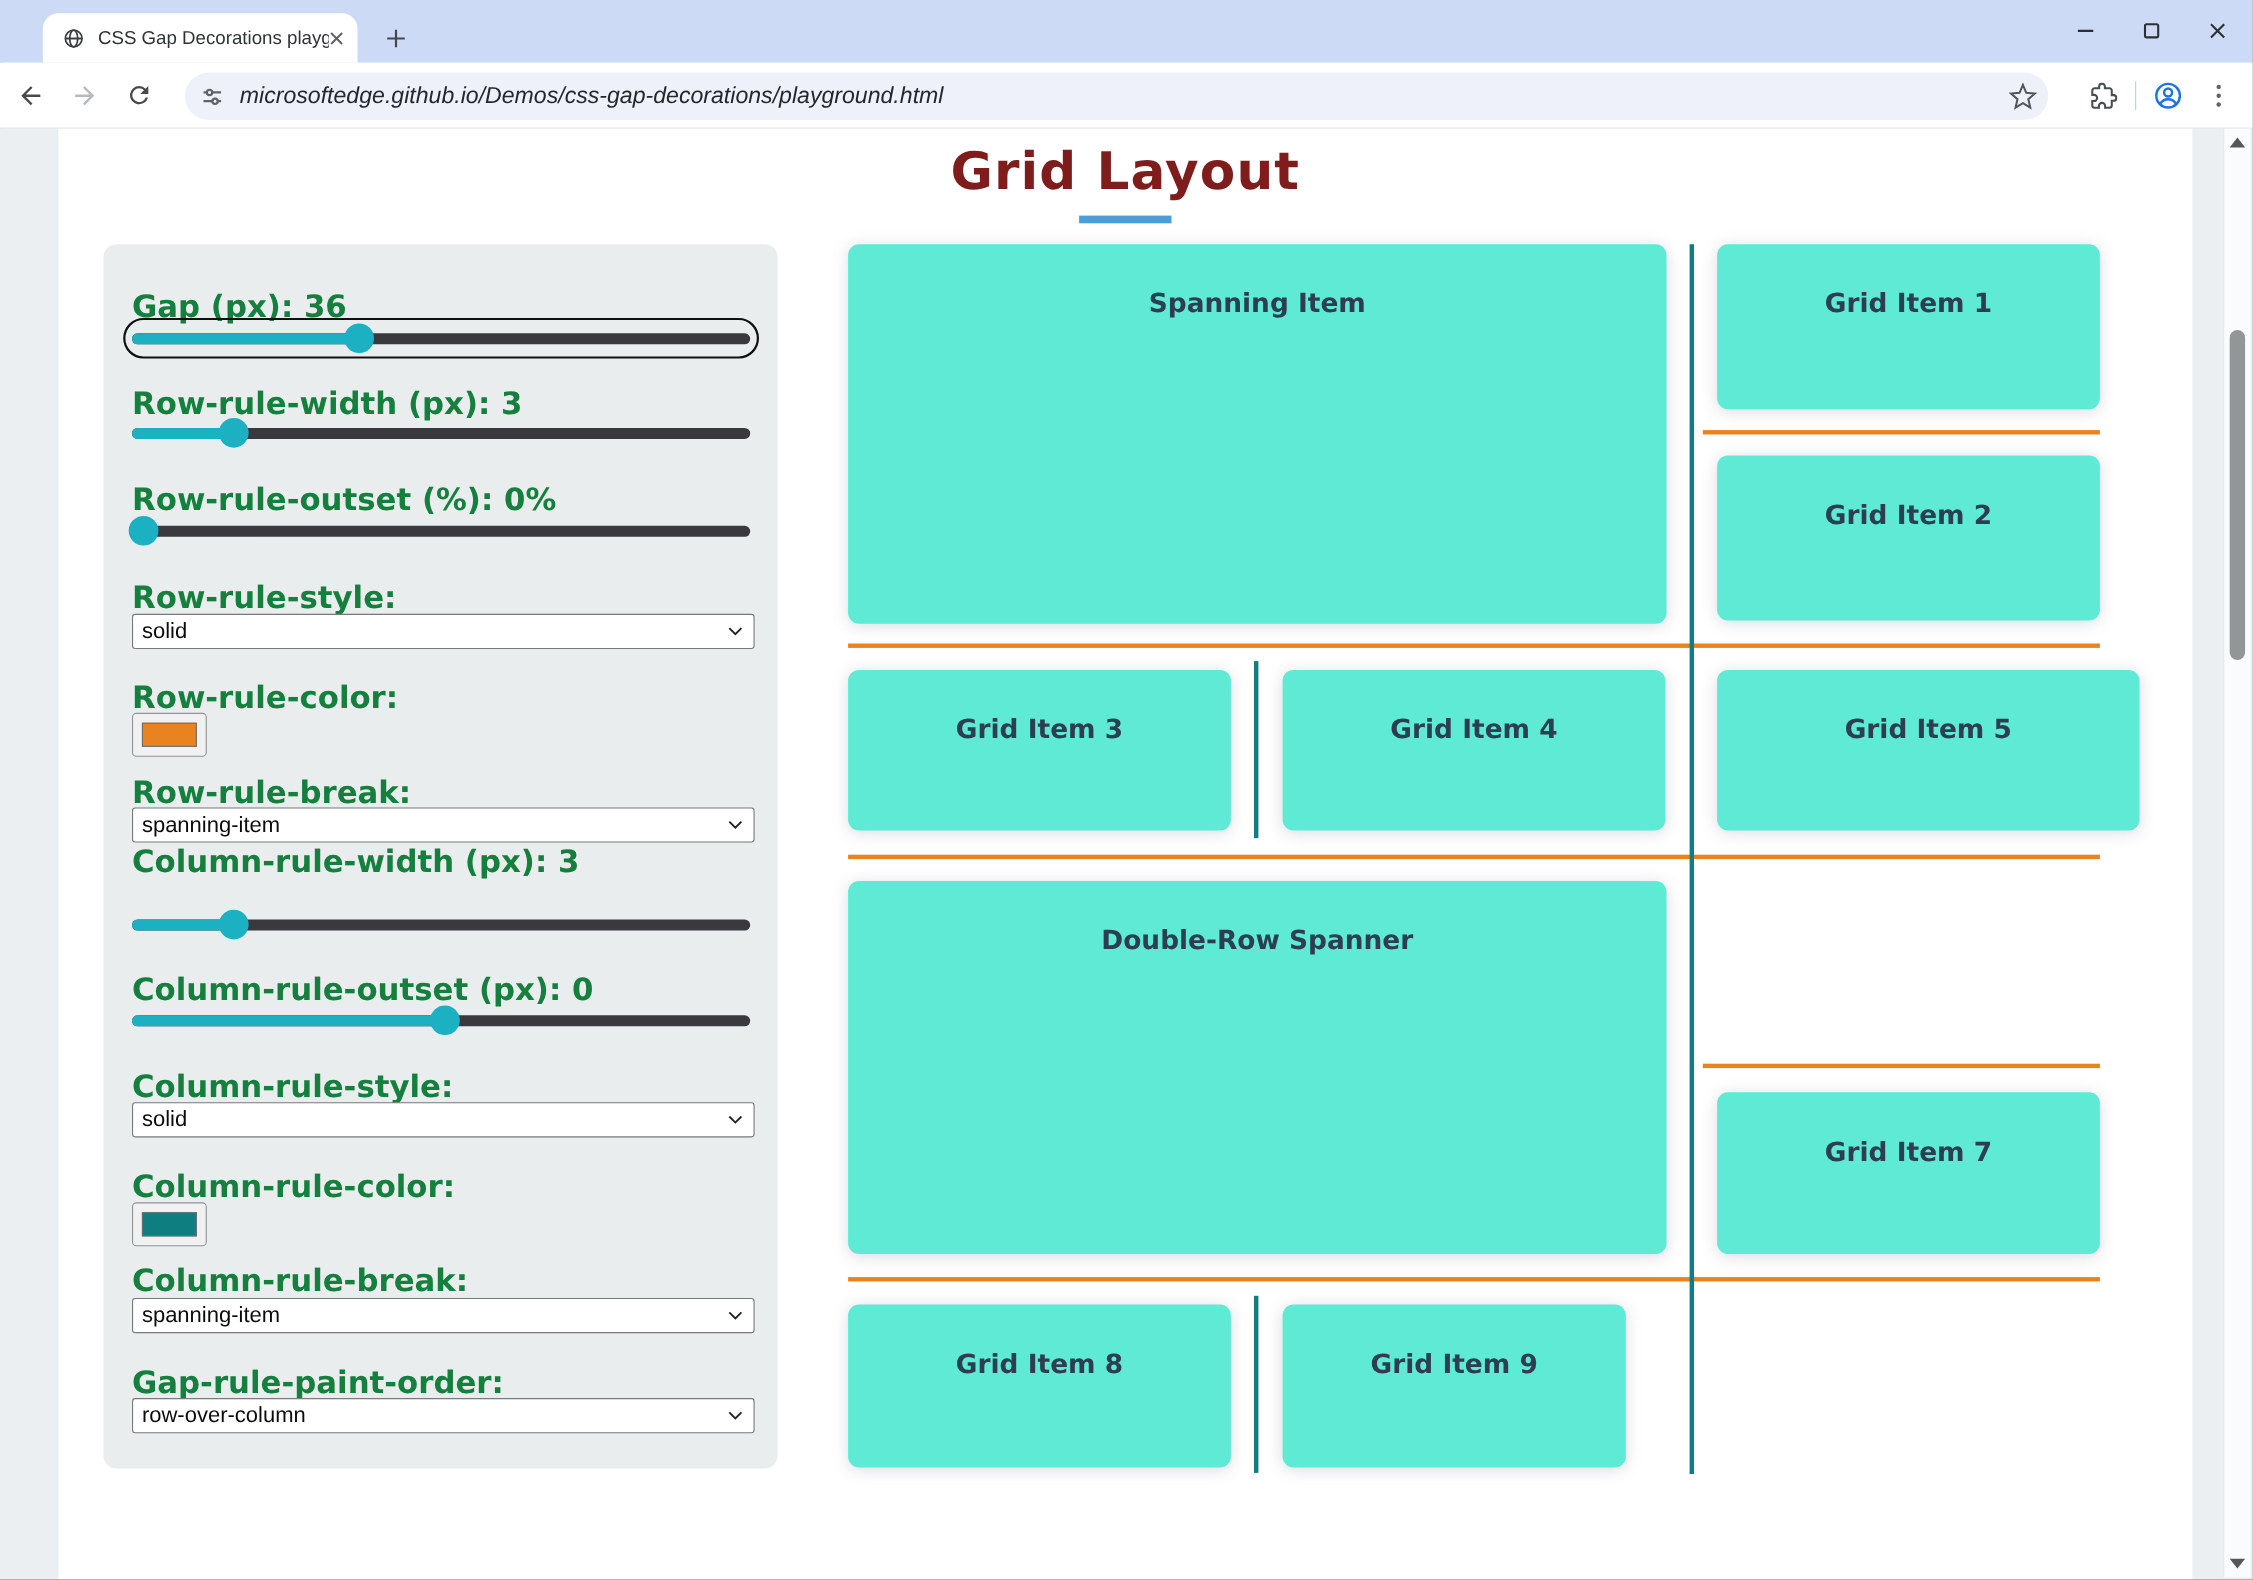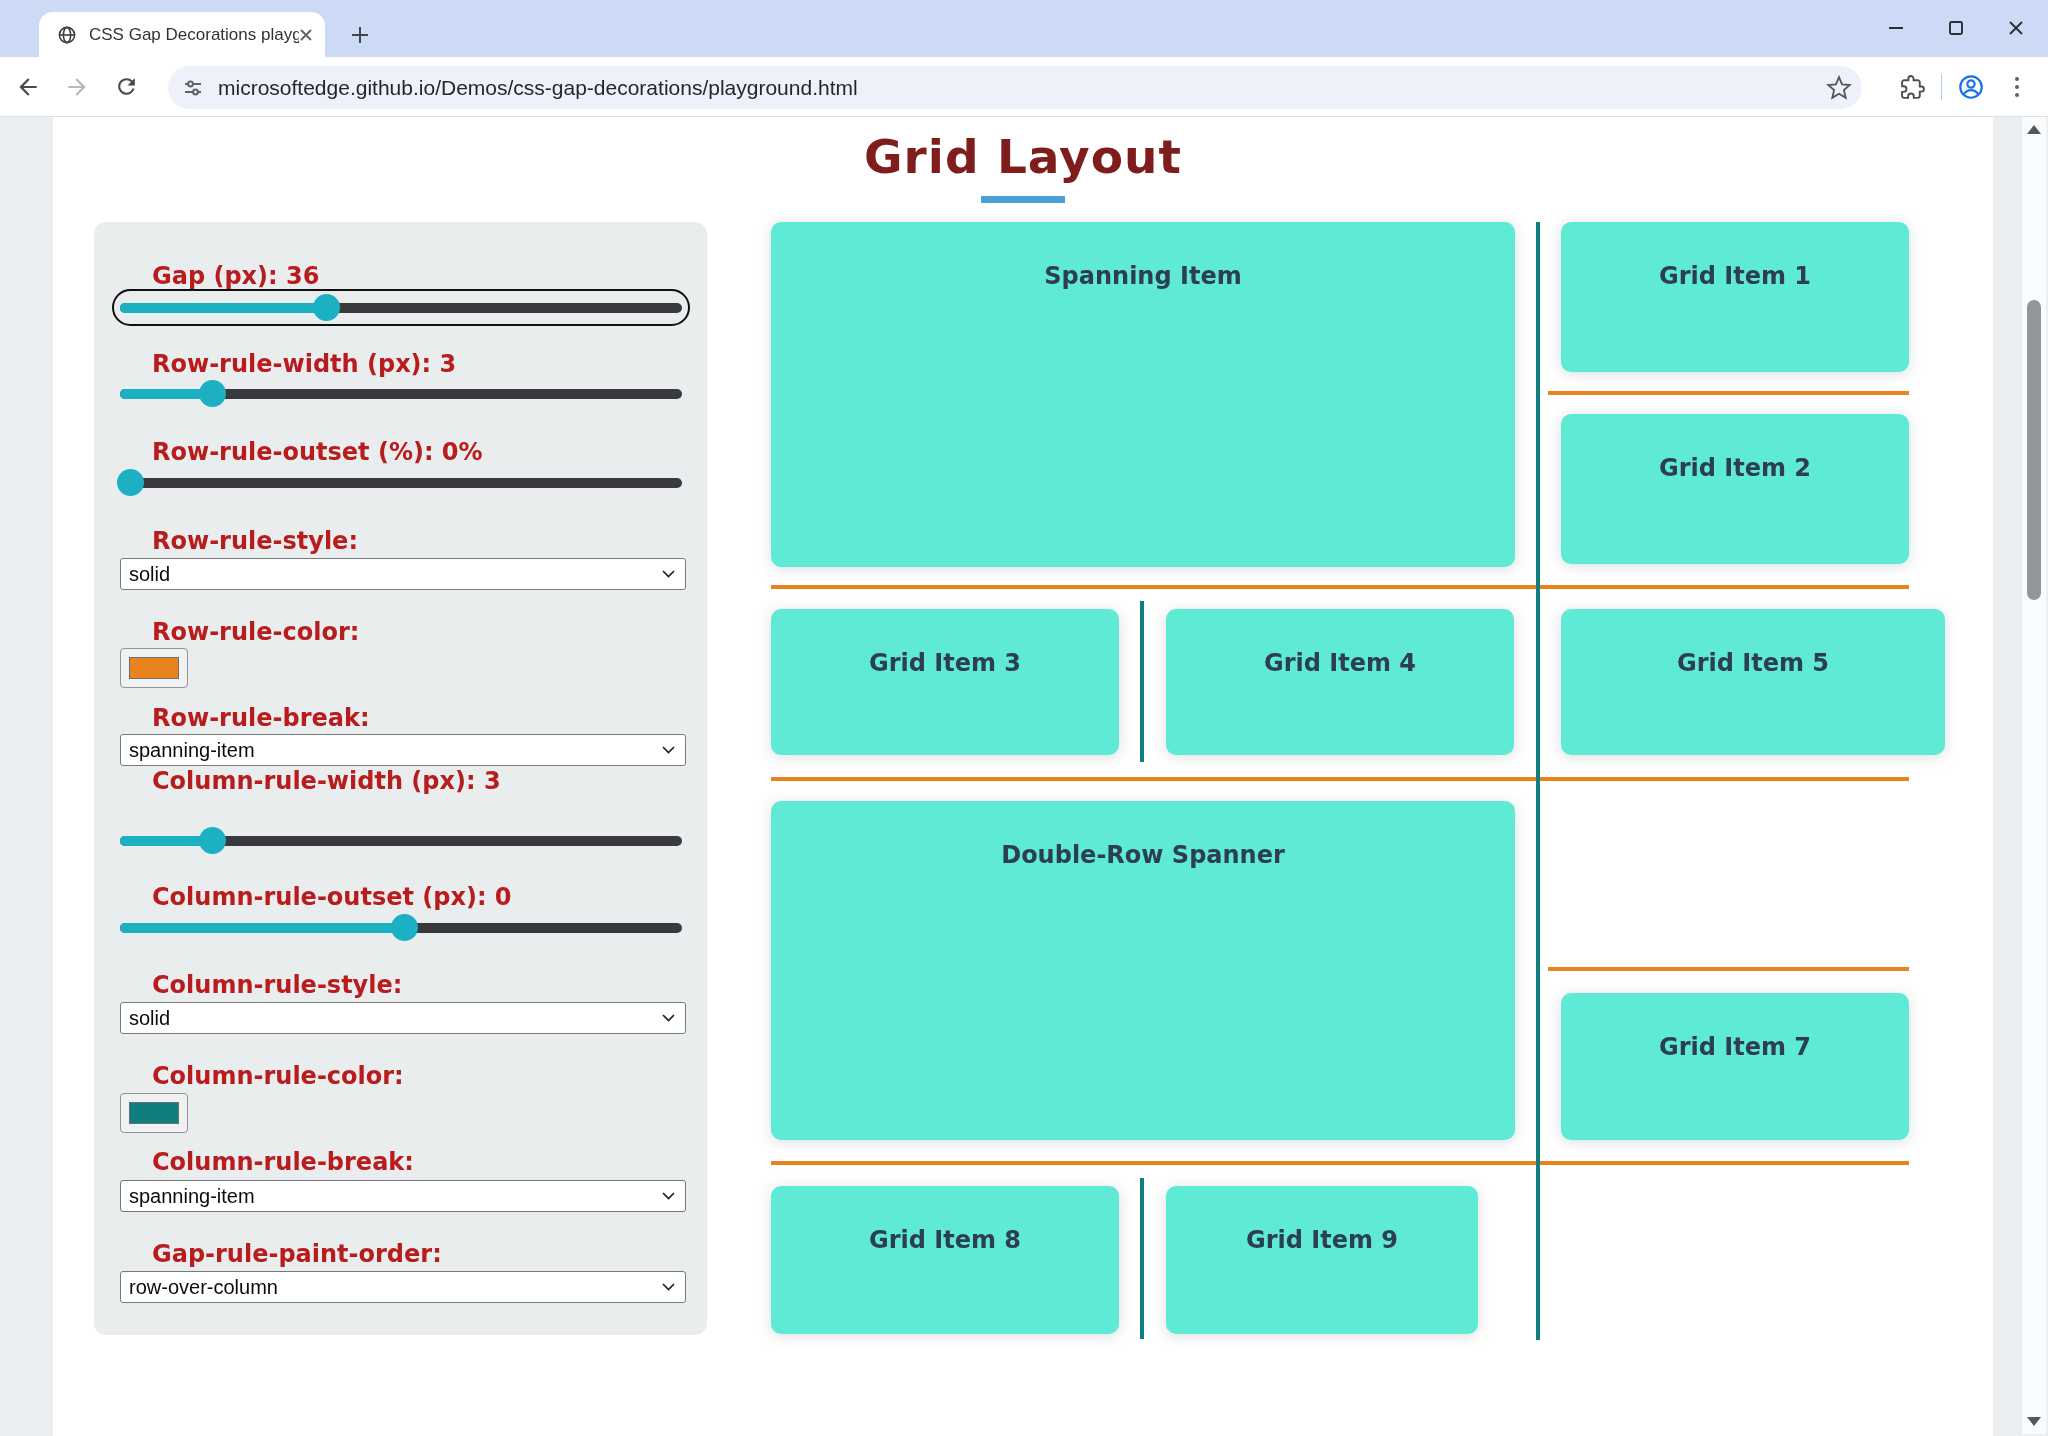--- a/index.html
+++ b/index.html
@@ -16,35 +16,35 @@
   .newtab{position:absolute;left:343px;top:18px;width:34px;height:34px;border-radius:50%;
        display:flex;align-items:center;justify-content:center;}
   .wincontrols{position:absolute;right:10px;top:6px;display:flex;gap:16px;}
   .winbtn{width:44px;height:44px;display:flex;align-items:center;justify-content:center;}
   .toolbar{position:absolute;left:0;top:57px;width:2048px;height:60px;background:#fff;
        border-bottom:1px solid #DDE1E6;display:flex;align-items:center;box-sizing:border-box;}
   .navbtn{width:42px;height:42px;border-radius:50%;display:flex;align-items:center;justify-content:center;margin-left:7px;}
   .urlpill{position:absolute;left:168px;top:66px;width:1694px;height:43px;background:#EEF1F9;
        border-radius:22px;display:flex;align-items:center;padding:0 10px 0 14px;box-sizing:border-box;}
   .urltext{font-family:"Liberation Sans",sans-serif;font-size:21px;color:#24272c;margin-left:14px;flex:1;
-       white-space:nowrap;overflow:hidden;}
+       white-space:nowrap;overflow:hidden;font-style:italic;}
   .tb-right{position:absolute;right:8px;top:62px;display:flex;align-items:center;height:50px;}
   .tb-btn{width:46px;height:46px;display:flex;align-items:center;justify-content:center;}
   .separator{width:1px;height:26px;background:#AECBFA;margin:0 6px;}
   .kebab{display:flex;flex-direction:column;gap:4px;align-items:center;}
   .kebab i{width:4px;height:4px;border-radius:50%;background:#5f6368;display:block;}
   
   .pagebg{position:absolute;left:0;top:117px;width:2048px;height:1319px;background:#ECEFF2;}
   .content{position:absolute;left:53px;top:117px;width:1940px;height:1319px;background:#fff;}
   .page-title{position:absolute;left:0;top:12px;width:1940px;text-align:center;
        font-size:47px;font-weight:700;letter-spacing:1px;}
   .title-rule{position:absolute;left:928px;top:79px;width:84px;height:7px;}
   
   .panel{position:absolute;left:41px;top:105px;width:613px;height:1113px;background:#E9EDEE;border-radius:12px;}
-  .ctl-label{position:absolute;left:26px;font-size:24px;font-weight:700;color:#b91c1c;white-space:nowrap;margin-left:32px;}
+  .ctl-label{position:absolute;left:26px;font-size:28px;font-weight:700;color:#15803d;white-space:nowrap;}
   .slider{position:absolute;left:26px;width:562px;height:27px;}
   .slider .track{position:absolute;left:0;top:9px;width:100%;height:10px;background:#3A3A3E;border-radius:5px;}
   .slider .fill{position:absolute;left:0;top:9px;height:10px;background:#1CB0C3;border-radius:5px;}
   .slider .thumb{position:absolute;top:0;width:27px;height:27px;margin-left:-14px;border-radius:50%;background:#1CB0C3;}
   .focusring{position:absolute;left:18px;width:578px;height:37px;border:2px solid #101010;border-radius:19px;
        background:#fff0;box-sizing:border-box;}
   .focusring .slider{left:6px;top:3px;}
   .selectbox{position:absolute;left:26px;width:566px;height:32px;background:#fff;border:1px solid #777a7d;
        border-radius:3px;display:flex;align-items:center;justify-content:space-between;
        padding:0 10px 0 8px;box-sizing:border-box;}

